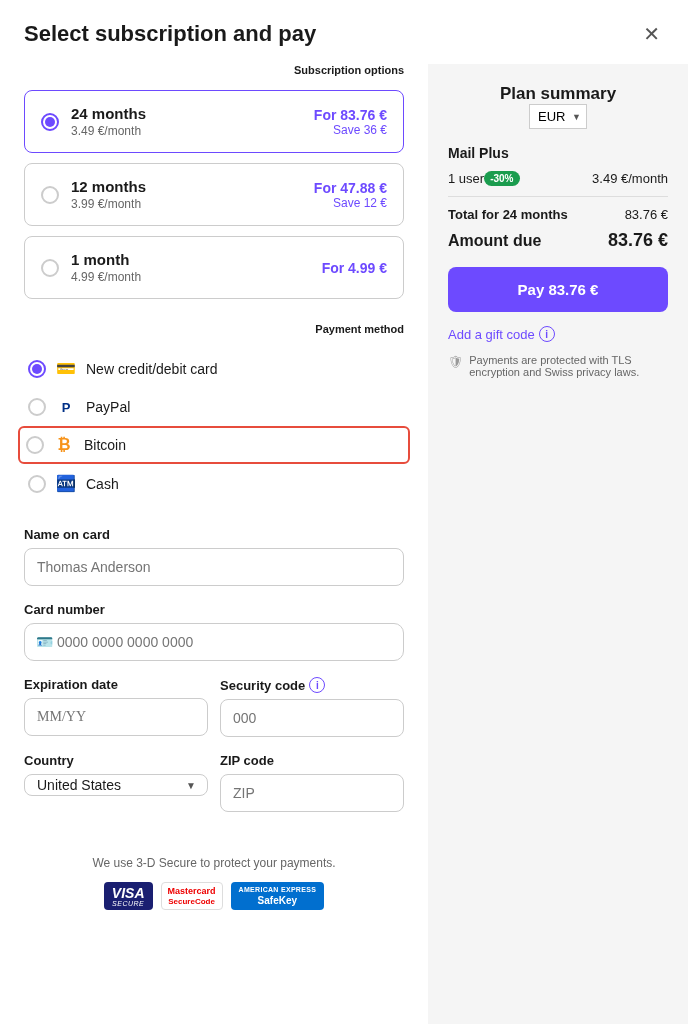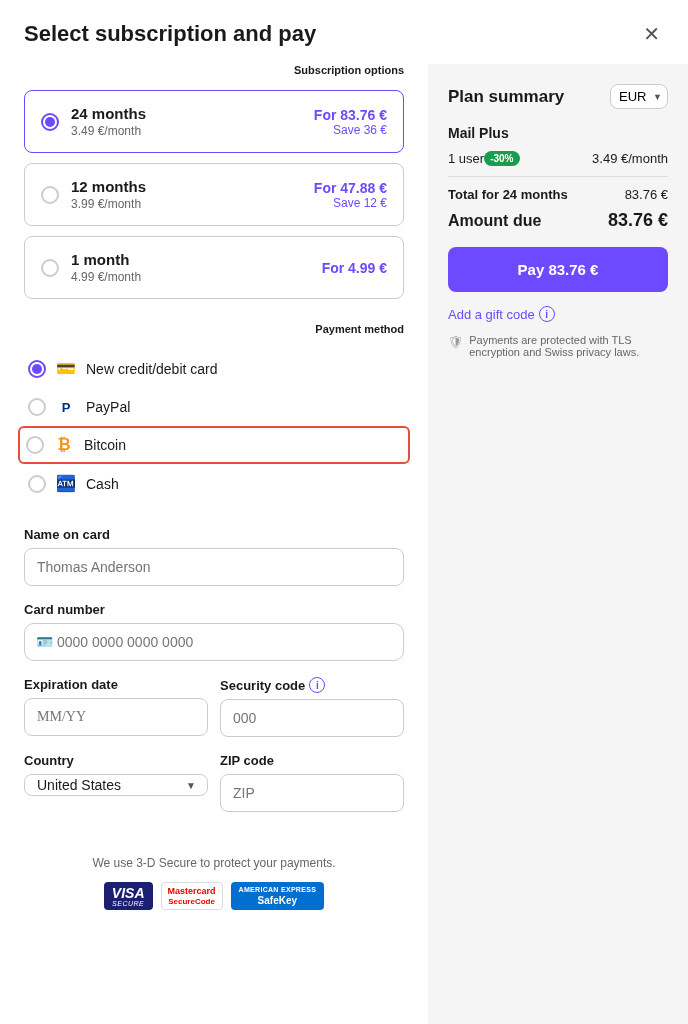--- a/index.html
+++ b/index.html
@@ -307,28 +307,29 @@
       color: #fff;
       font-size: 8px;
     }
 
     
     .plan-summary-header {
       display: flex;
       justify-content: space-between;
       align-items: center;
       margin-bottom: 16px;
+      flex-direction: column;
     }
     .plan-summary-title {
       font-size: 17px;
       font-weight: 700;
     }
     .currency-select {
       border: 1.5px solid #ccc;
-      border-radius: 8px;
+      border-radius: 0;
       padding: 4px 20px 4px 8px;
       font-size: 13px;
       background: #fff;
       appearance: none;
       -webkit-appearance: none;
       cursor: pointer;
       position: relative;
     }
     .currency-wrapper {
       position: relative;

